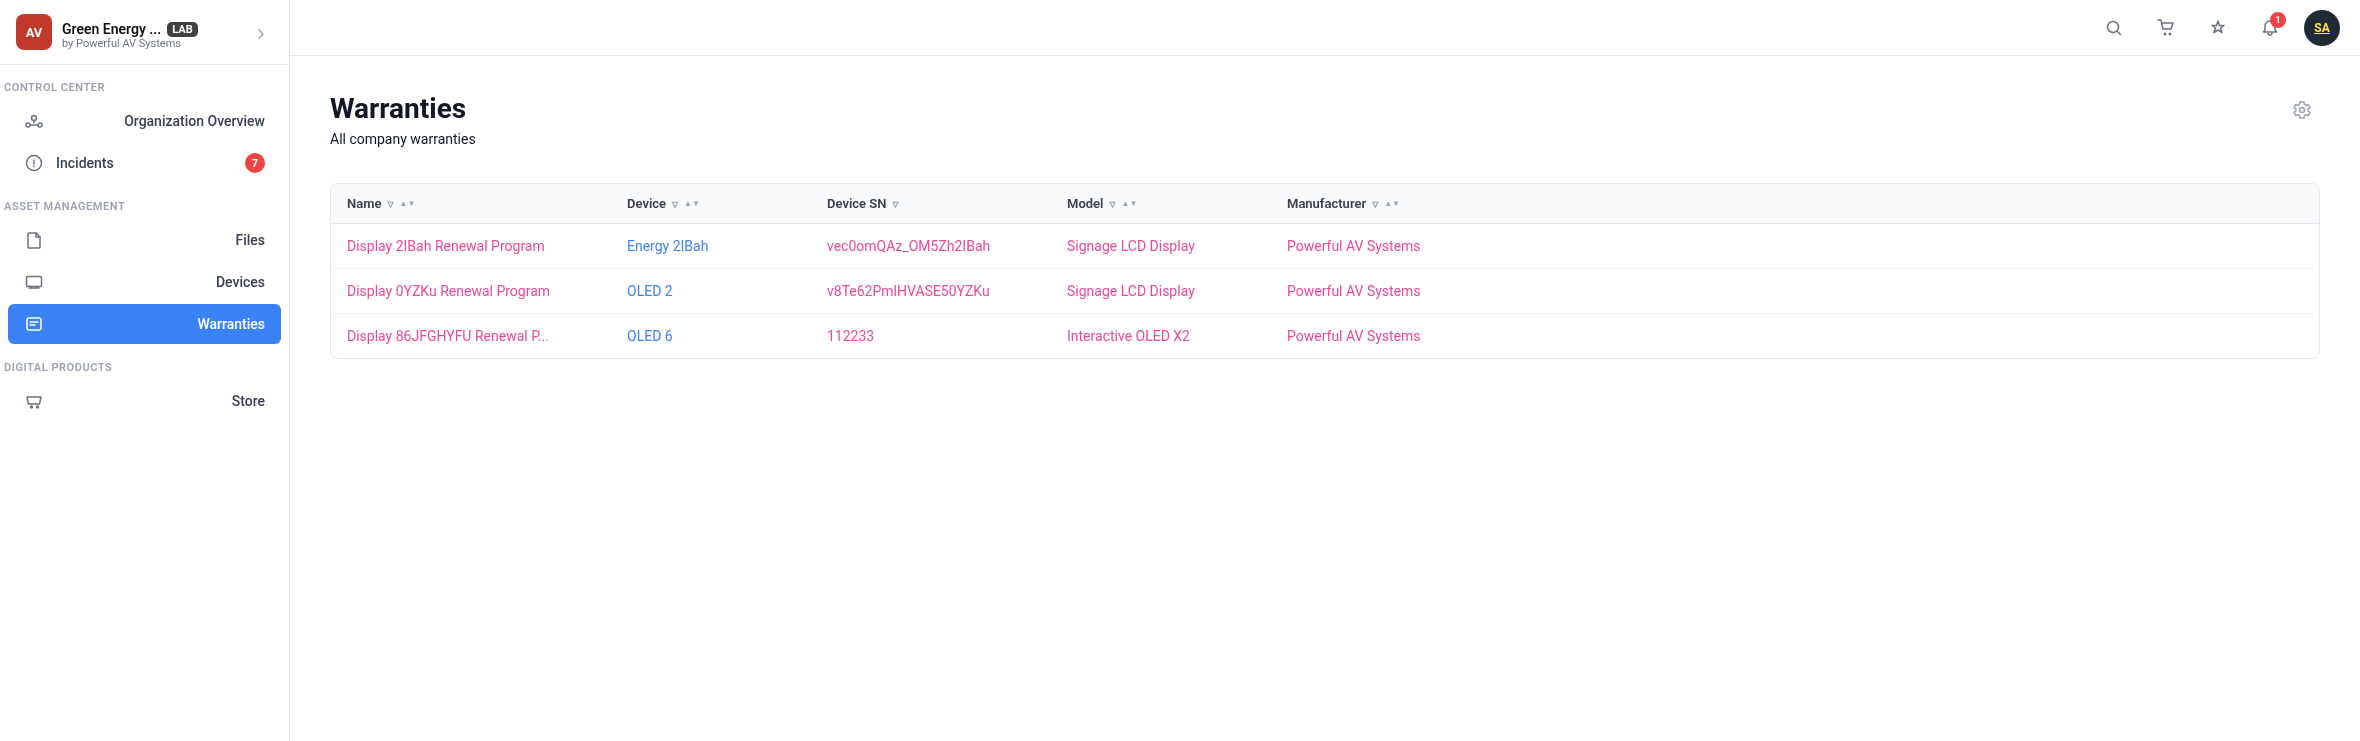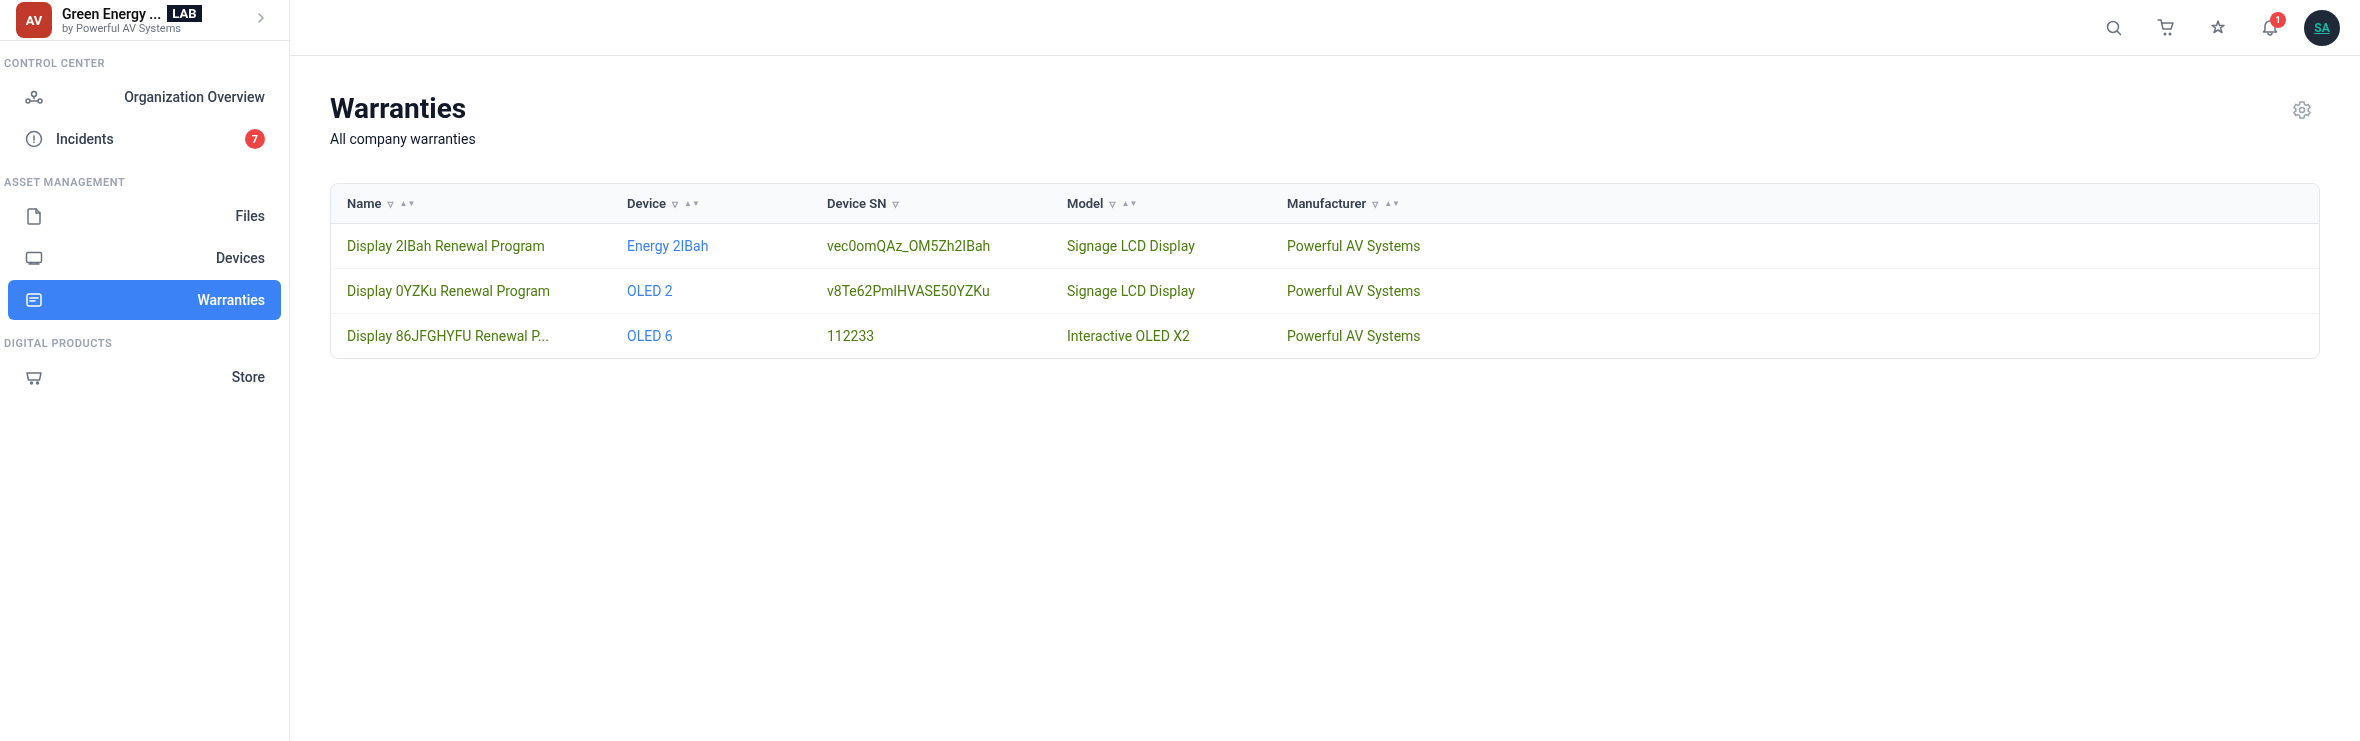--- a/index.html
+++ b/index.html
@@ -12,22 +12,22 @@
       background: #fff;
       border-right: 1px solid #e5e7eb;
       display: flex;
       flex-direction: column;
       height: 100%;
       overflow-y: auto;
     }
 
     .sidebar-header {
       display: flex;
-      align-items: center;
-      padding: 2px 16px;
+      align-items: flex-end;
+      padding: 14px 16px;
       border-bottom: 1px solid #e5e7eb;
       gap: 10px;
     }
 
     .sidebar-logo {
       width: 36px;
       height: 36px;
       background: #c0392b;
       border-radius: 8px;
       display: flex;
@@ -50,26 +50,26 @@
       color: #111;
       white-space: nowrap;
       overflow: hidden;
       text-overflow: ellipsis;
       display: flex;
       align-items: center;
       gap: 6px;
     }
 
     .lab-badge {
-      background: #0f172a;
+      background: #404040;
       color: #fff;
-      font-size: 13px;
+      font-size: 11px;
       font-weight: 700;
       padding: 1px 5px;
-      border-radius: 0;
+      border-radius: 5px;
       flex-shrink: 0;
     }
 
     .sidebar-org-sub {
       font-size: 11px;
       color: #6b7280;
     }
 
     .sidebar-expand-btn {
       color: #9ca3af;
@@ -179,21 +179,21 @@
     }
 
     .avatar {
       width: 36px;
       height: 36px;
       background: #1f2937;
       border-radius: 50%;
       display: flex;
       align-items: center;
       justify-content: center;
-      color: #14b8a6;
+      color: #fde047;
       font-size: 12px;
       font-weight: 700;
       cursor: pointer;
       text-decoration: underline;
     }
 
     
     .content {
       flex: 1;
       padding: 36px 40px;
@@ -279,21 +279,21 @@
       border-bottom: 1px solid #f3f4f6;
     }
 
     tbody tr:last-child {
       border-bottom: none;
     }
 
     td {
       padding: 14px 16px;
       font-size: 14px;
-      color: #4d7c0f;
+      color: #ec4899;
     }
 
     td.link {
       color: #3b82f6;
       cursor: pointer;
     }
 
     .col-name { width: 280px; }
     .col-device { width: 200px; }
     .col-sn { width: 240px; }

